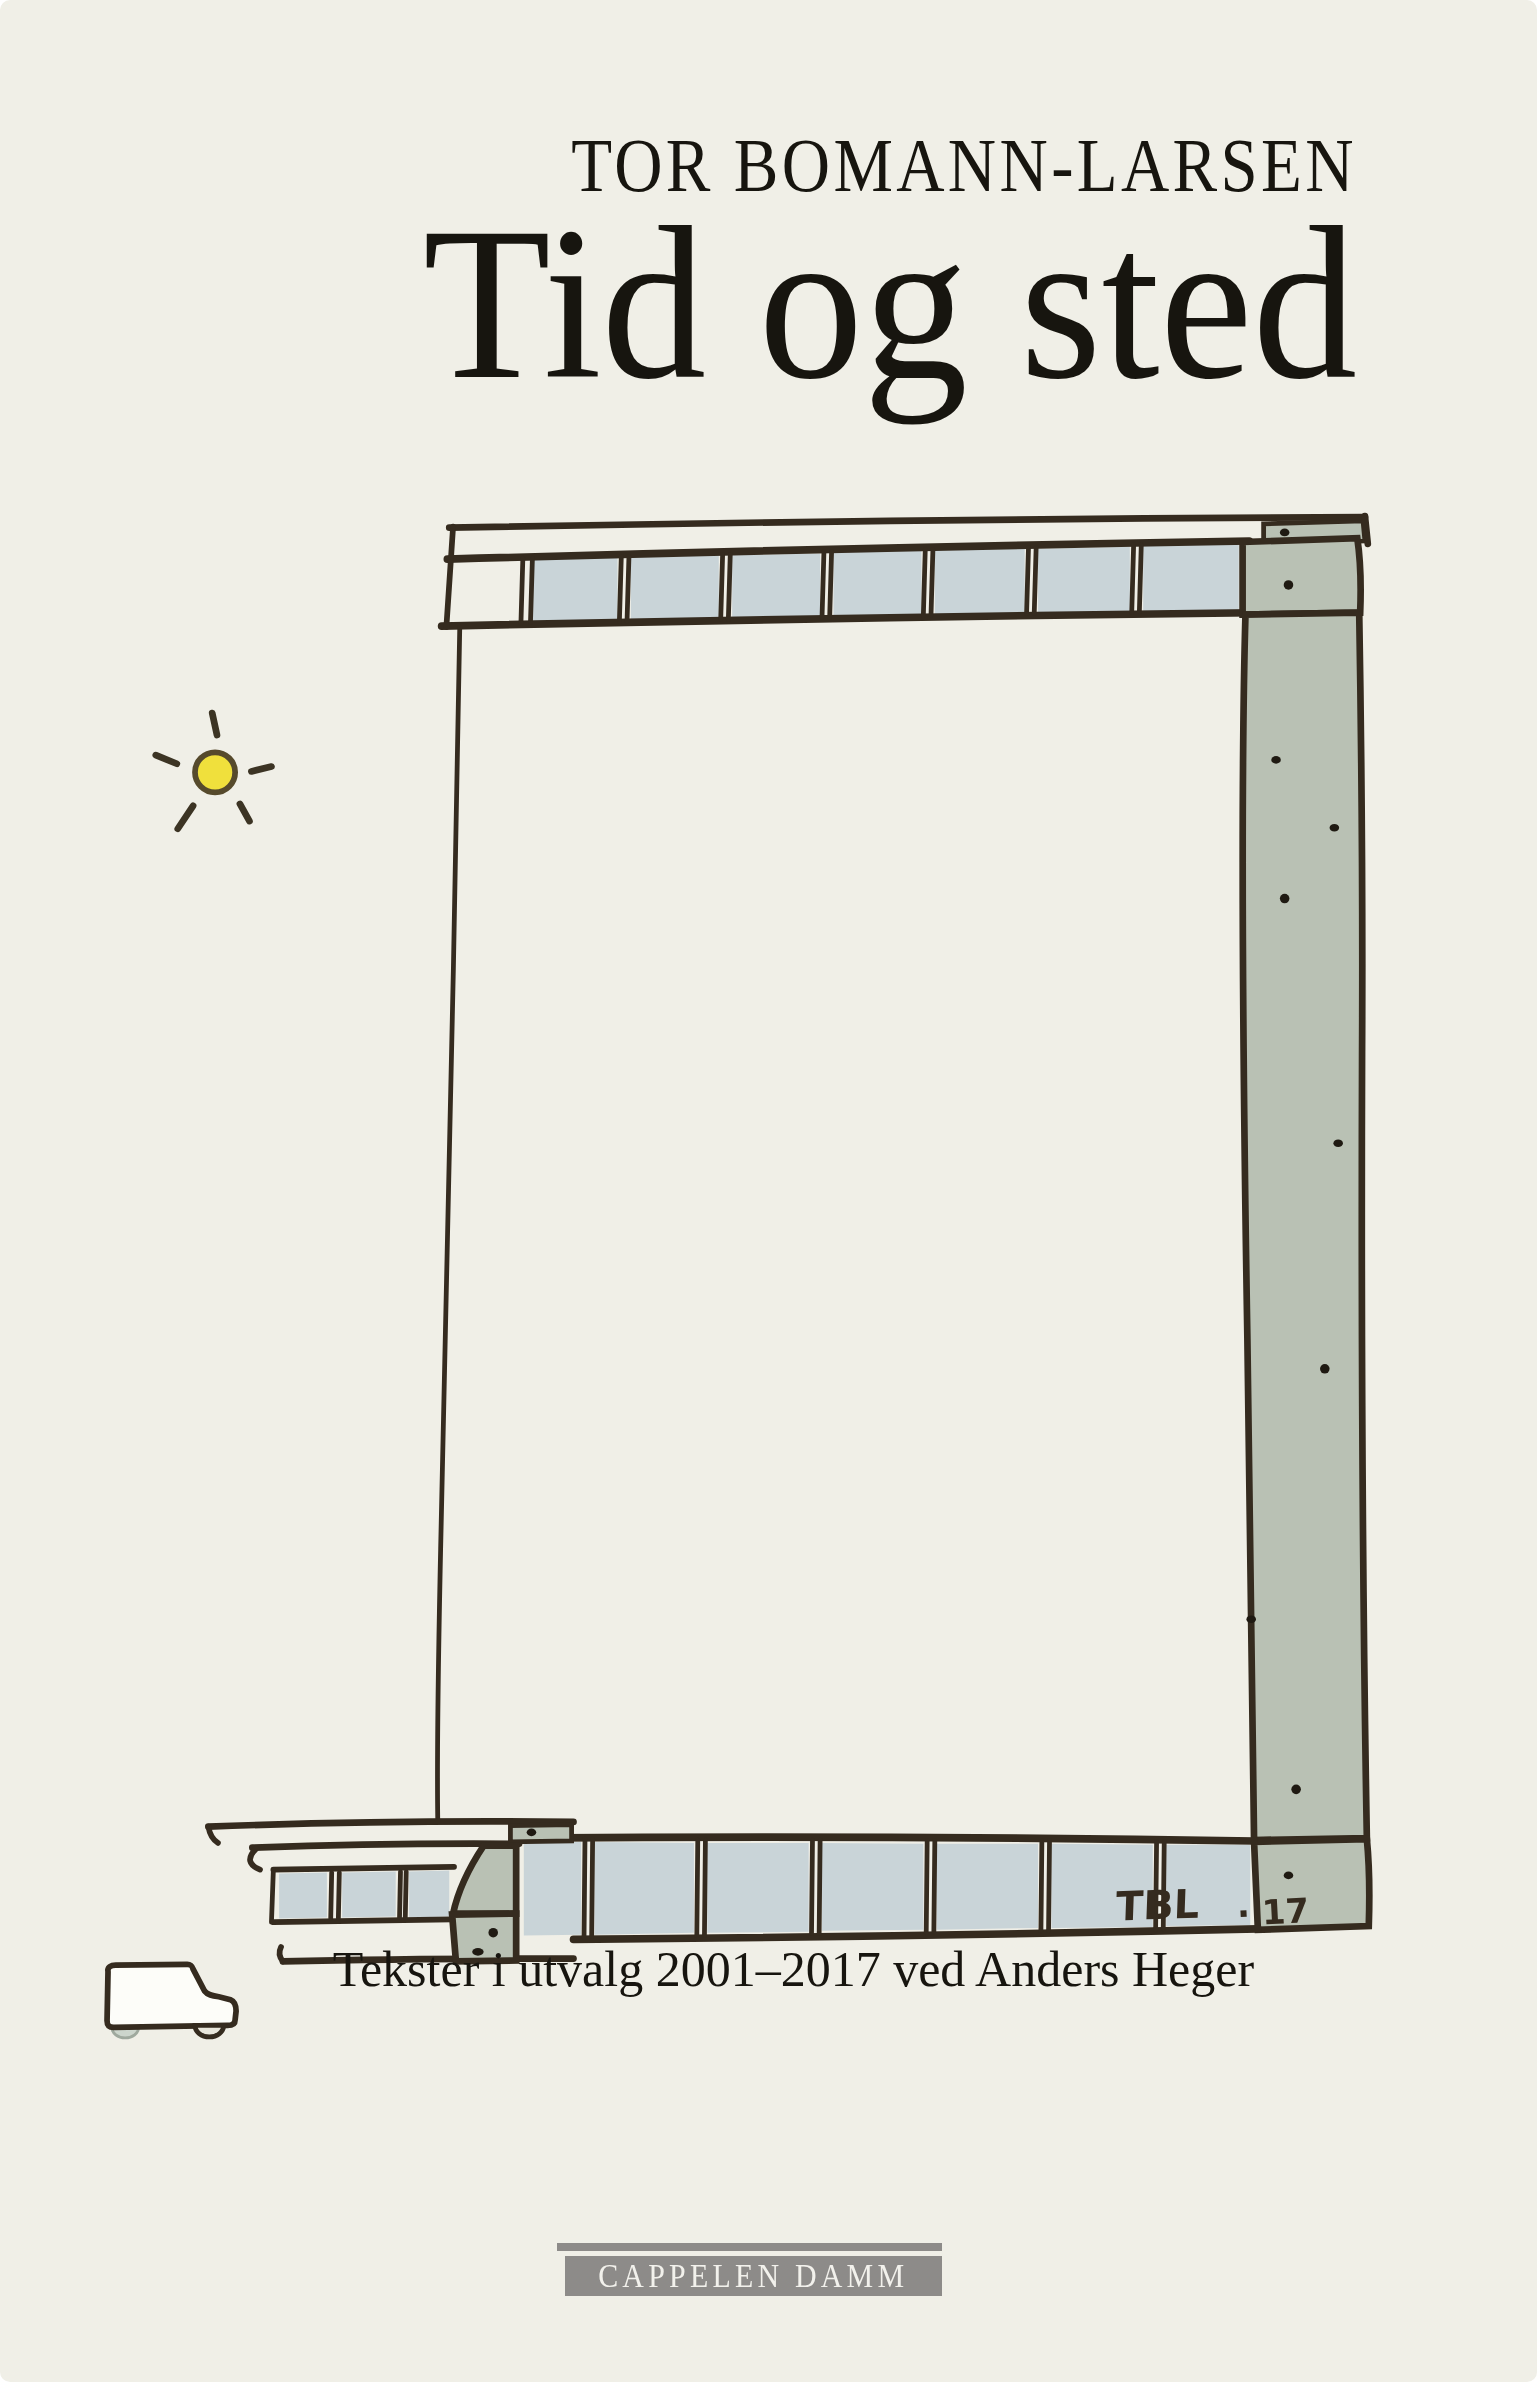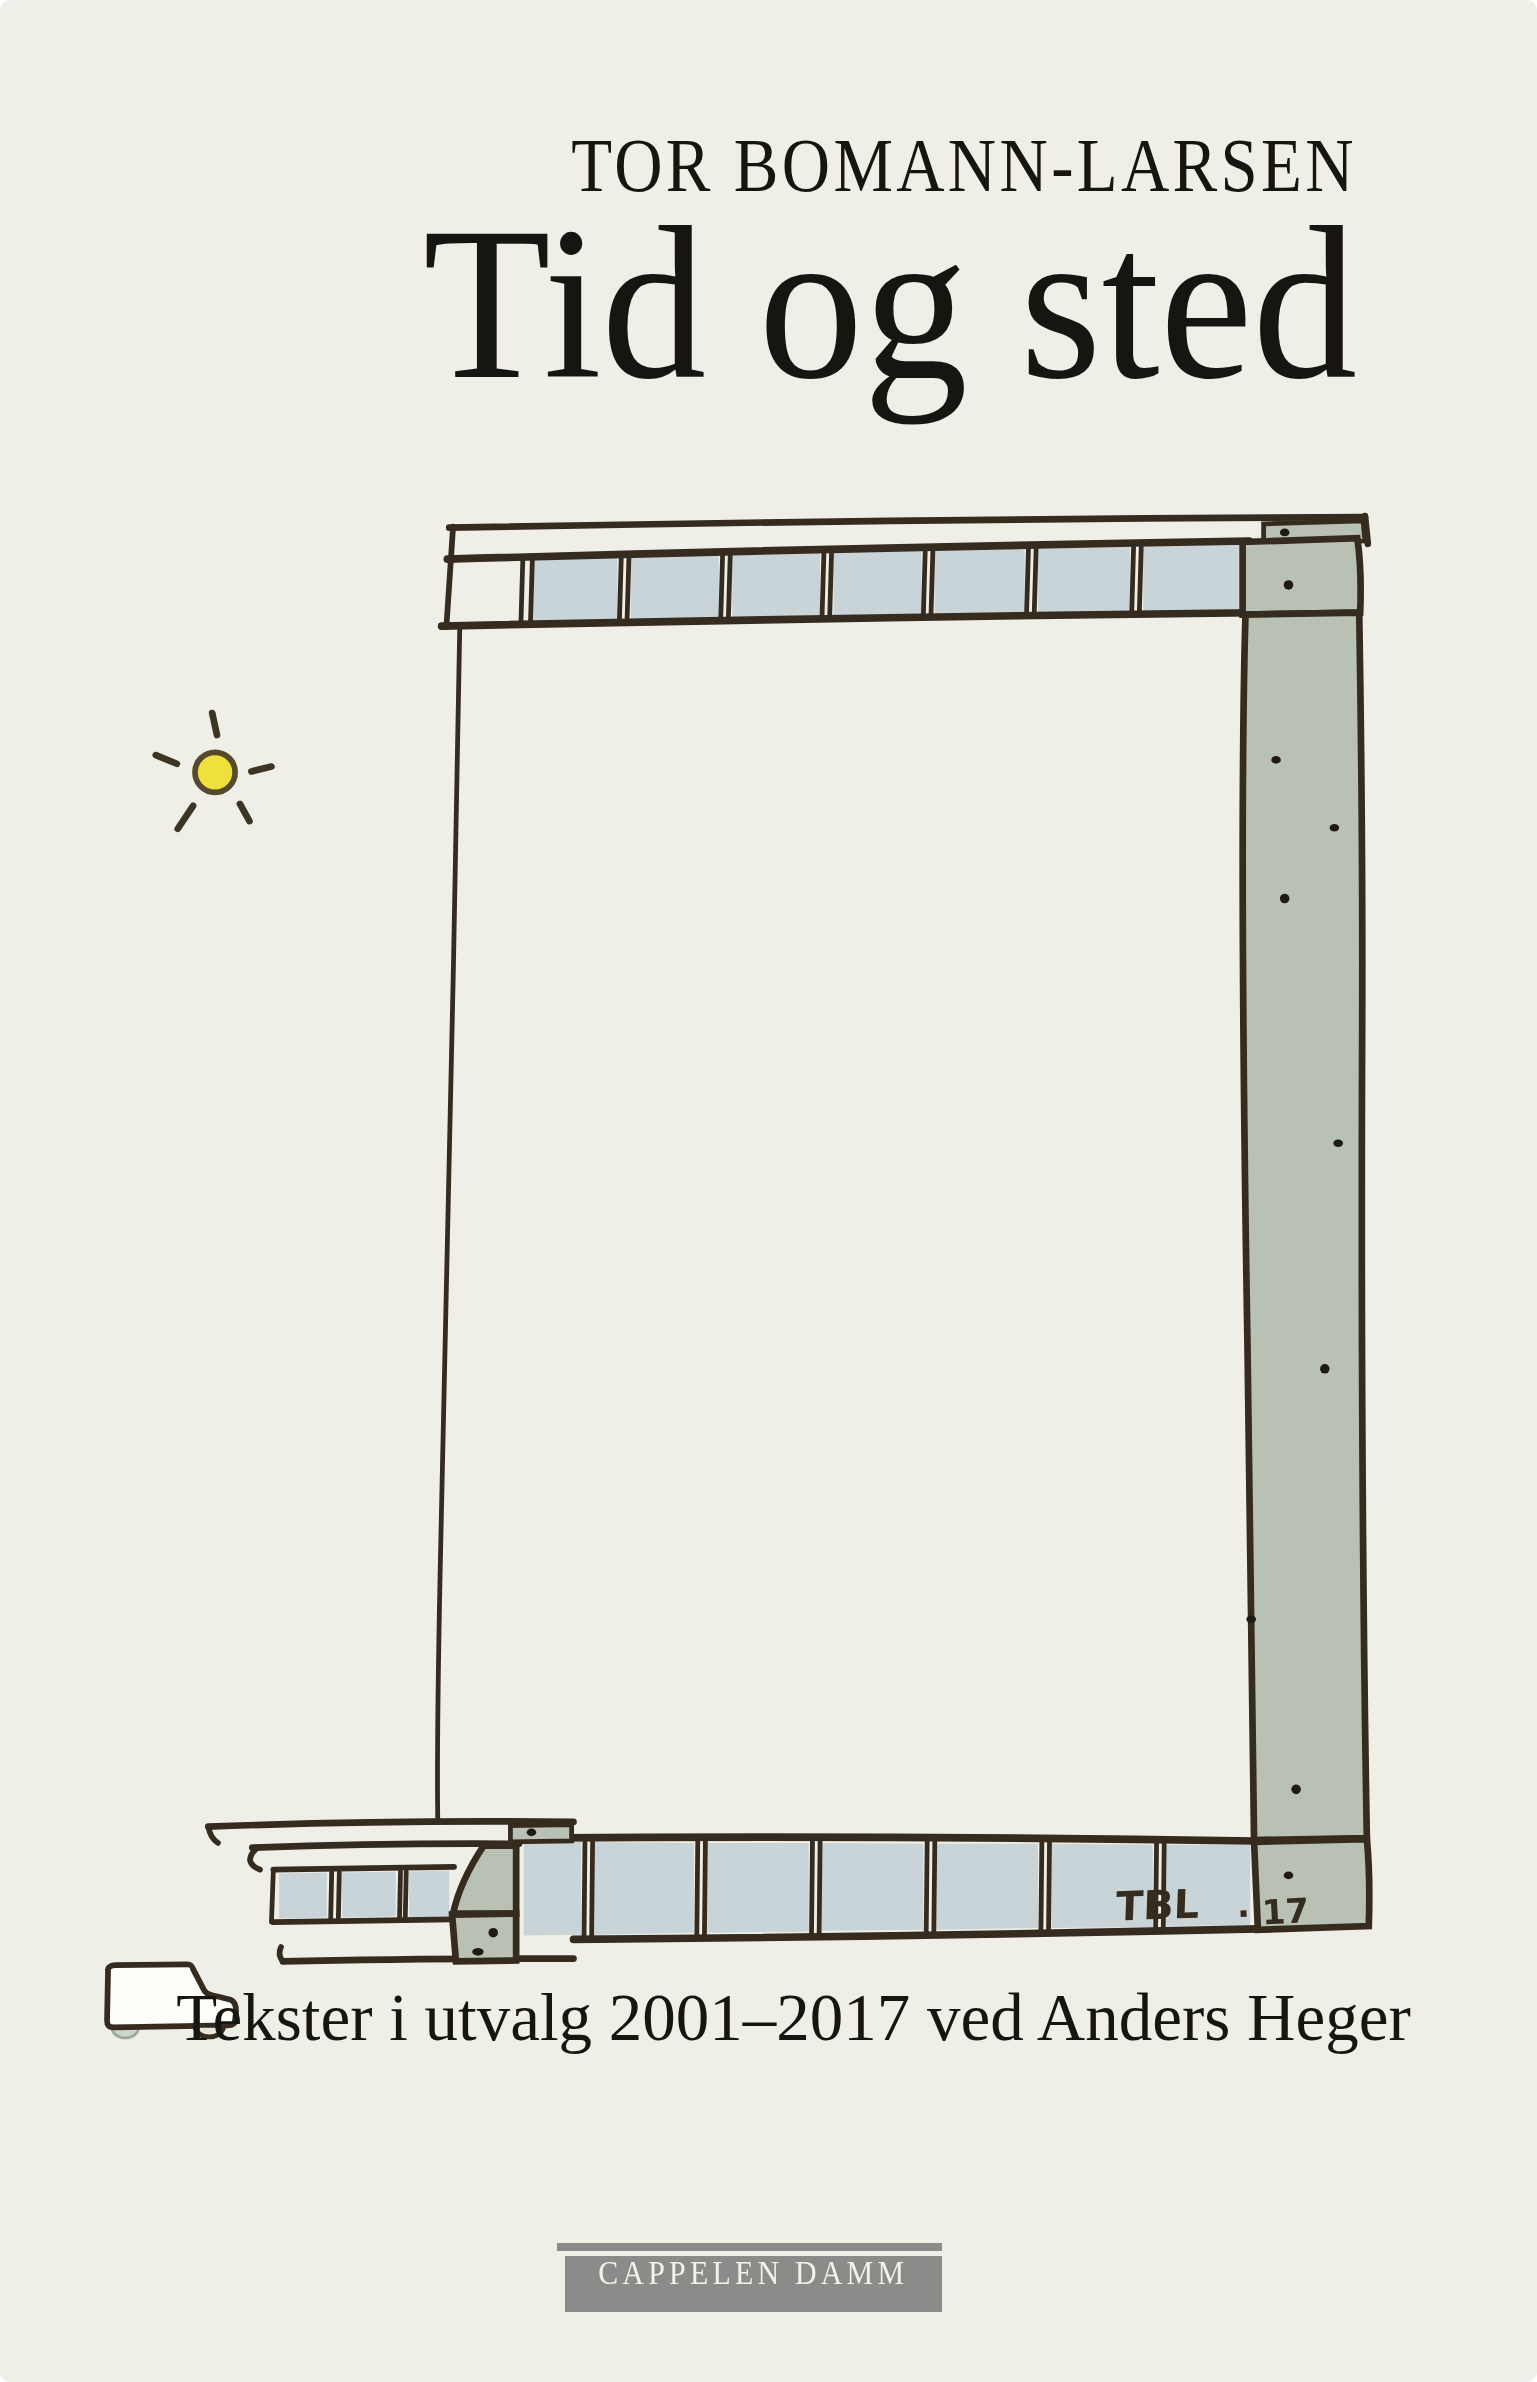--- a/index.html
+++ b/index.html
@@ -29,43 +29,43 @@
     color:var(--text-ink);white-space:nowrap;
     transform:scaleX(0.88);transform-origin:right top;
   }
   .title-line{
     position:absolute;top:195px;right:180px;
     font-size:218px;line-height:1;
     color:var(--text-ink);white-space:nowrap;
     transform:scaleX(0.96);transform-origin:right top;
   }
   .subtitle-line{
-    position:absolute;top:1984px;left:calc(50% + 25px);
-    font-size:67px;line-height:1;
+    position:absolute;top:1944px;left:calc(50% + 25px);
+    font-size:50px;line-height:1;
     color:var(--text-ink);white-space:nowrap;
     transform:translateX(-50%);transform-origin:center top;
   }
   .illustration{position:absolute;left:0;top:0;width:1537px;height:2382px;}
   .signature{
     position:absolute;left:1116px;top:1885px;
     font-family:"DejaVu Sans", sans-serif;
     font-weight:bold;font-size:40px;line-height:1;
     color:var(--ink);transform:rotate(-2deg) skewX(-4deg);
   }
   .signature-year{
     position:absolute;left:1237px;top:1895px;
     font-family:"DejaVu Sans", sans-serif;
     font-weight:bold;font-size:34px;line-height:1;
     color:var(--ink);transform:rotate(-3deg);
   }
   .publisher-logo{position:absolute;left:557px;top:2243px;width:385px;}
   .publisher-rule{height:7.6px;background:var(--publisher-gray);}
   .publisher-bar{
-    margin-top:5.7px;height:56px;background:var(--publisher-gray);
-    display:flex;justify-content:center;margin-left:8px;
+    margin-top:5.7px;height:40px;background:var(--publisher-gray);
+    display:flex;align-items:center;justify-content:center;margin-left:8px;
   }
   .publisher-bar span{
     font-size:34px;letter-spacing:4.8px;line-height:1;
     color:var(--publisher-text);white-space:nowrap;
     transform:scaleX(0.88);transform-origin:center;
   }
 </style>
 </head>
 <body>
 

